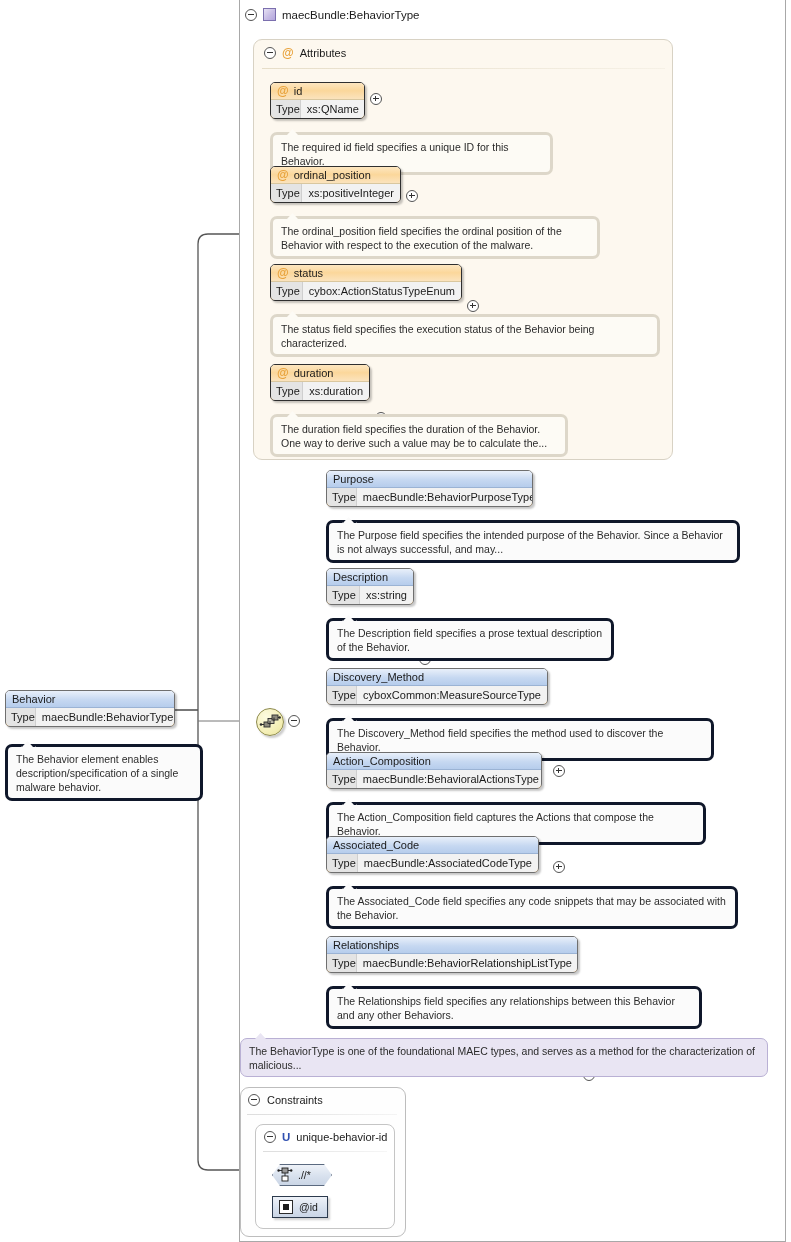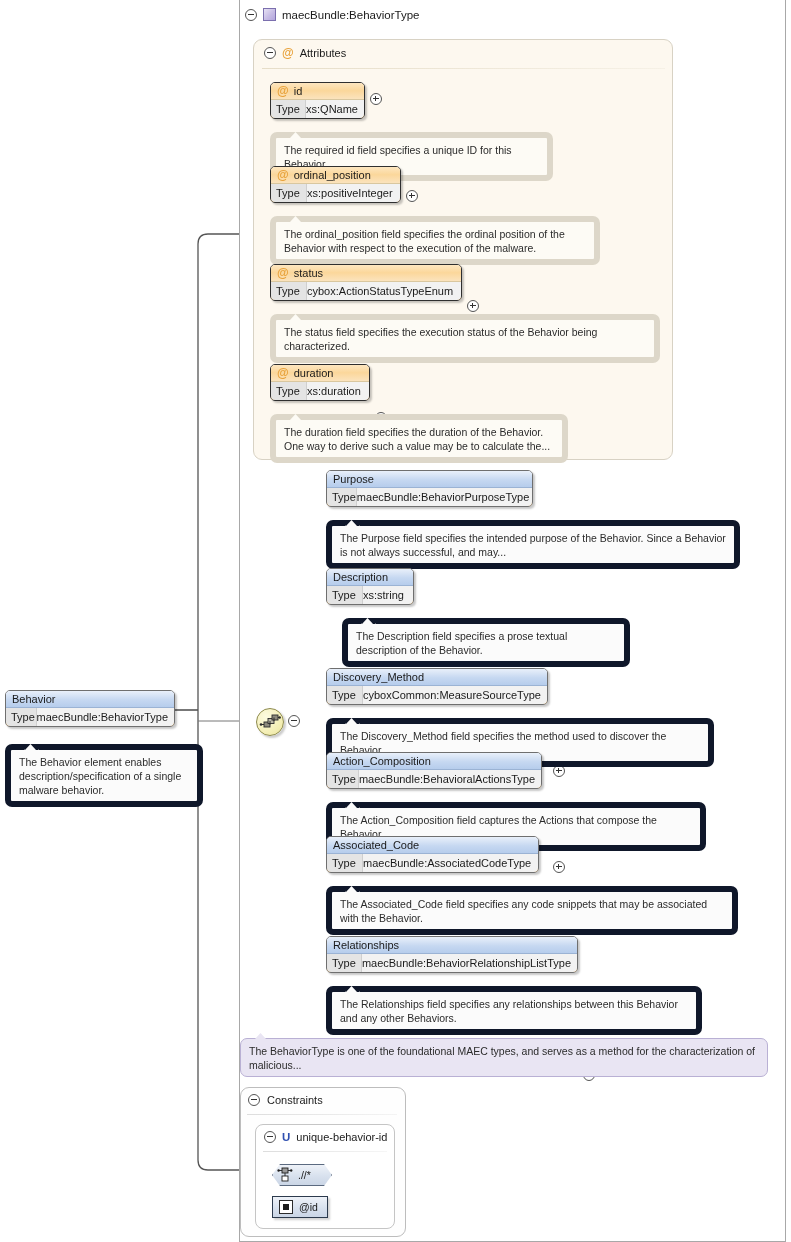--- a/index.html
+++ b/index.html
@@ -146,20 +146,21 @@
     display: flex;
     align-items: center;
     padding-left: 5px;
     font-size: 11px;
     border-right: 1px solid #cfcfcf;
     box-sizing: border-box;
   }
   .nbody .vcell {
     display: flex;
     align-items: center;
+    padding-left: 6px;
     padding-right: 6px;
     font-size: 11px;
     background: #f2f2f2;
     flex: 1;
     box-sizing: border-box;
   }
 
   
   .node-elem {
     border: 1px solid #6f6f6f;
@@ -172,21 +173,21 @@
     align-items: center;
     padding-left: 6px;
     border-bottom: 1px solid #9bb3d4;
     box-sizing: border-box;
   }
   .node-elem .nhead .nm { font-size: 11px; color: #1a1a1a; }
 
   
   .doc {
     position: absolute;
-    border: 6px solid #0f172a;
+    border: 3px solid #0f172a;
     border-radius: 7px;
     background: #fbfbfb;
     box-sizing: border-box;
     padding: 5px 8px 4px 8px;
     font-size: 10.5px;
     line-height: 14px;
     color: #2b2b2b;
   }
   .doc.tail::before {
     content: "";
@@ -468,21 +469,21 @@
   <div class="node node-elem" style="left:326px; top:568px; width:88px;">
     <div class="nhead">
       <span class="nm">Description</span>
     </div>
     <div class="nbody">
       <div class="tcell">Type</div>
       <div class="vcell">xs:string</div>
     </div>
   </div>
   <div class="toggle plus abs" style="left:419px; top:581px;"></div>
-  <div class="doc tail" style="left:326px; top:618px; width:288px;margin-left:16px;">The Description field specifies a prose textual description of the Behavior.</div>
+  <div class="doc tail" style="left:326px; top:618px; width:288px;">The Description field specifies a prose textual description of the Behavior.</div>
 
   <div class="node node-elem" style="left:326px; top:668px; width:222px;">
     <div class="nhead">
       <span class="nm">Discovery_Method</span>
     </div>
     <div class="nbody">
       <div class="tcell">Type</div>
       <div class="vcell">cyboxCommon:MeasureSourceType</div>
     </div>
   </div>

